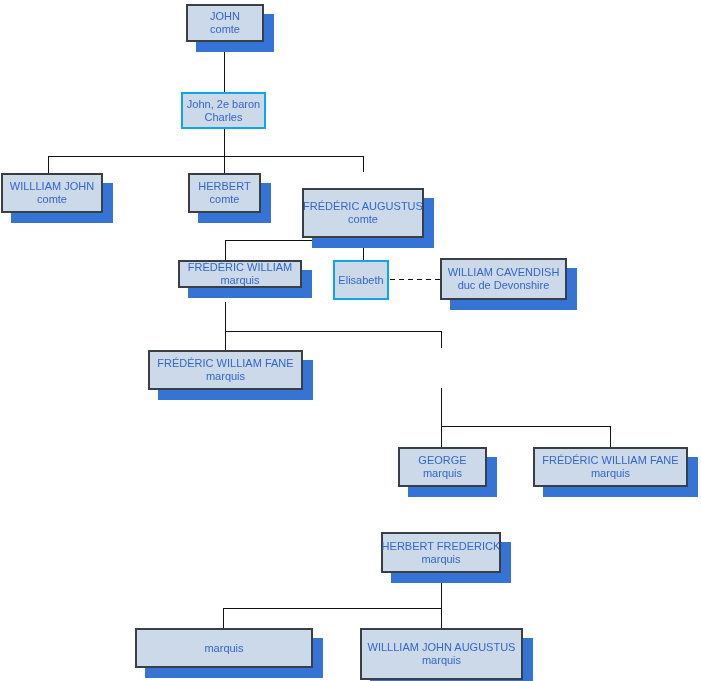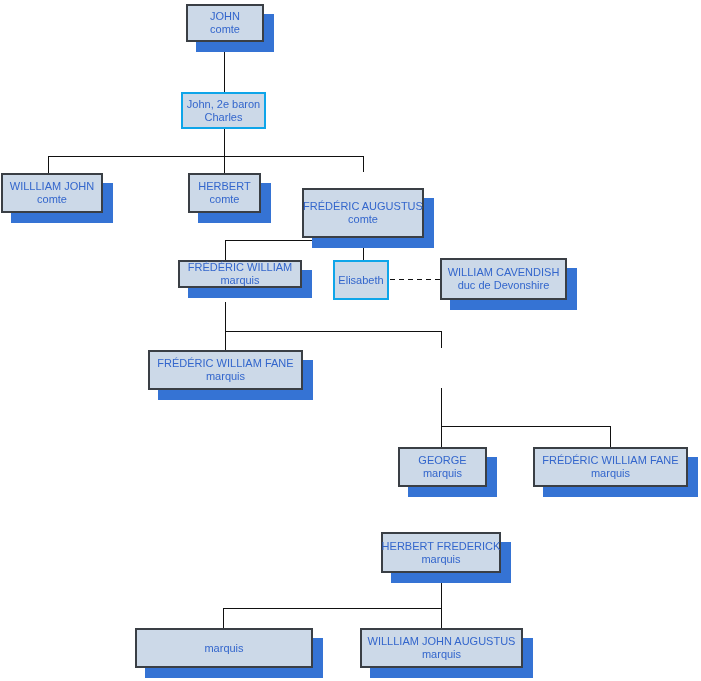--- a/index.html
+++ b/index.html
@@ -105,18 +105,18 @@
 
   <div class="node shadow" style="left:381px;top:532px;width:120px;height:41px">
     <span class="nm">HERBERT FREDERICK</span>
     <span class="ti">marquis</span>
   </div>
 
   <div class="node shadow" style="left:135px;top:628px;width:178px;height:40px">
     <span class="ti">marquis</span>
   </div>
 
-  <div class="node shadow" style="left:360px;top:628px;width:163px;height:40px">
+  <div class="node shadow" style="left:360px;top:628px;width:163px;height:52px">
     <span class="nm">WILLLIAM JOHN AUGUSTUS</span>
     <span class="ti">marquis</span>
   </div>
 
 </div>
 
 </body></html>

